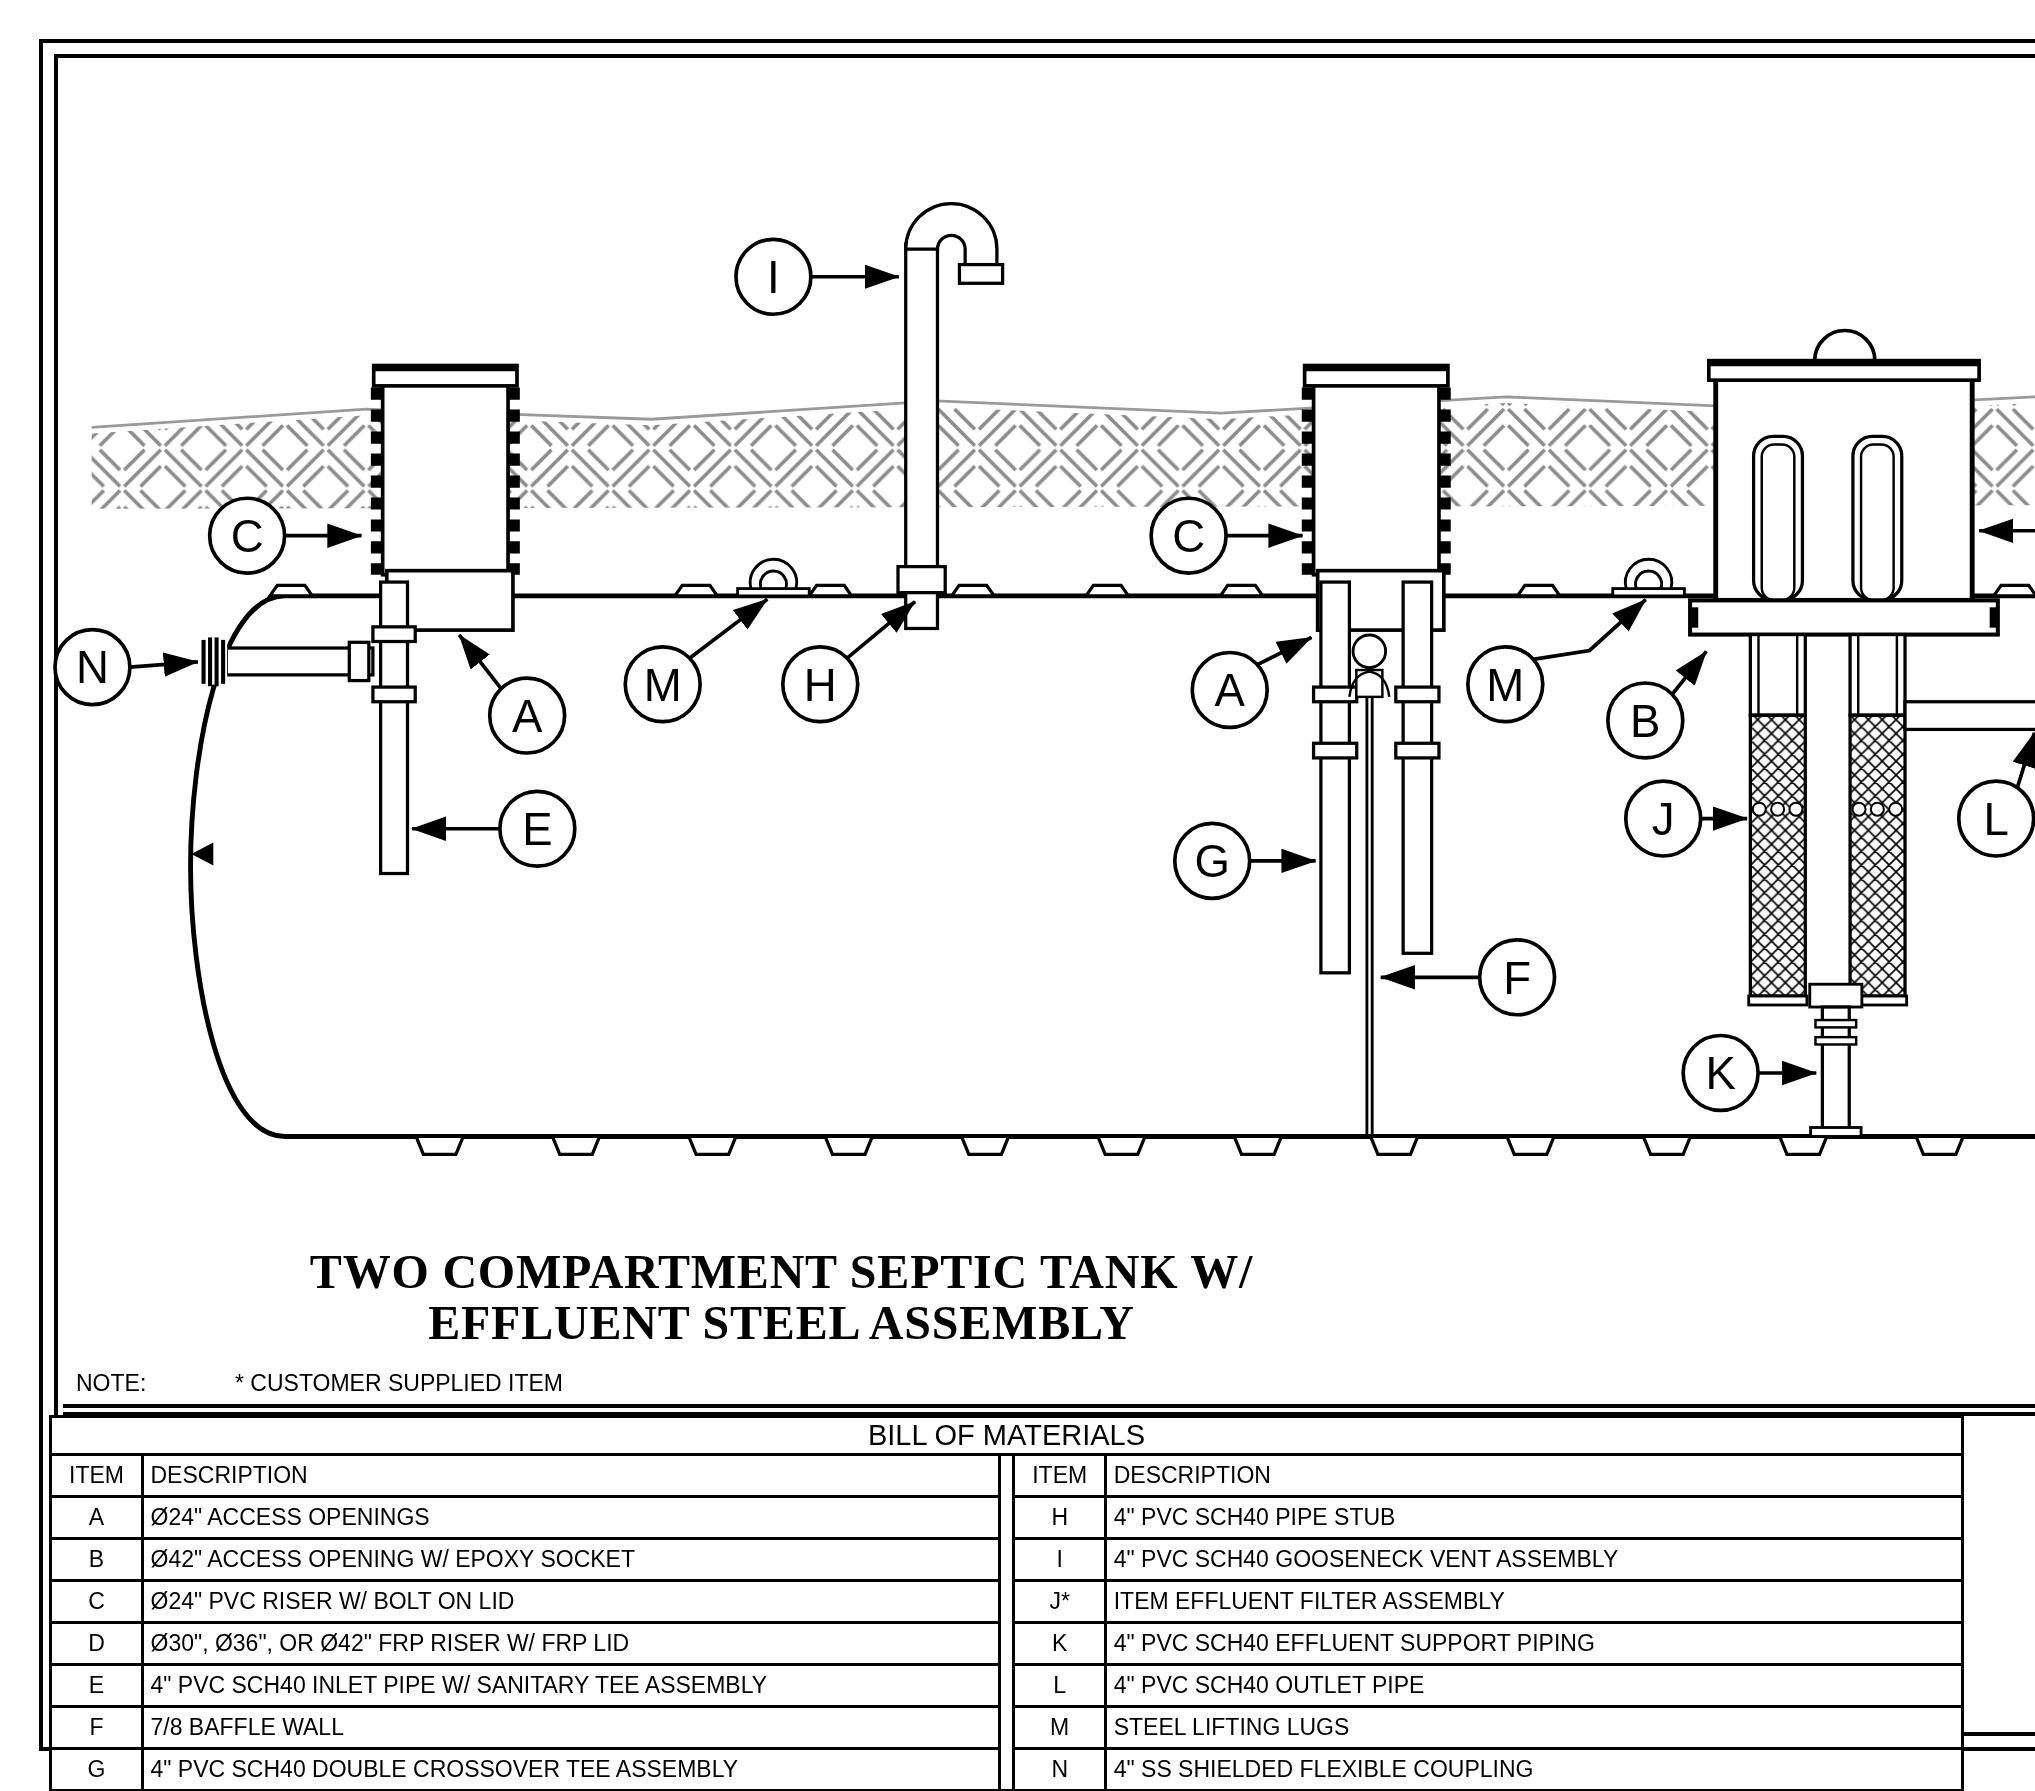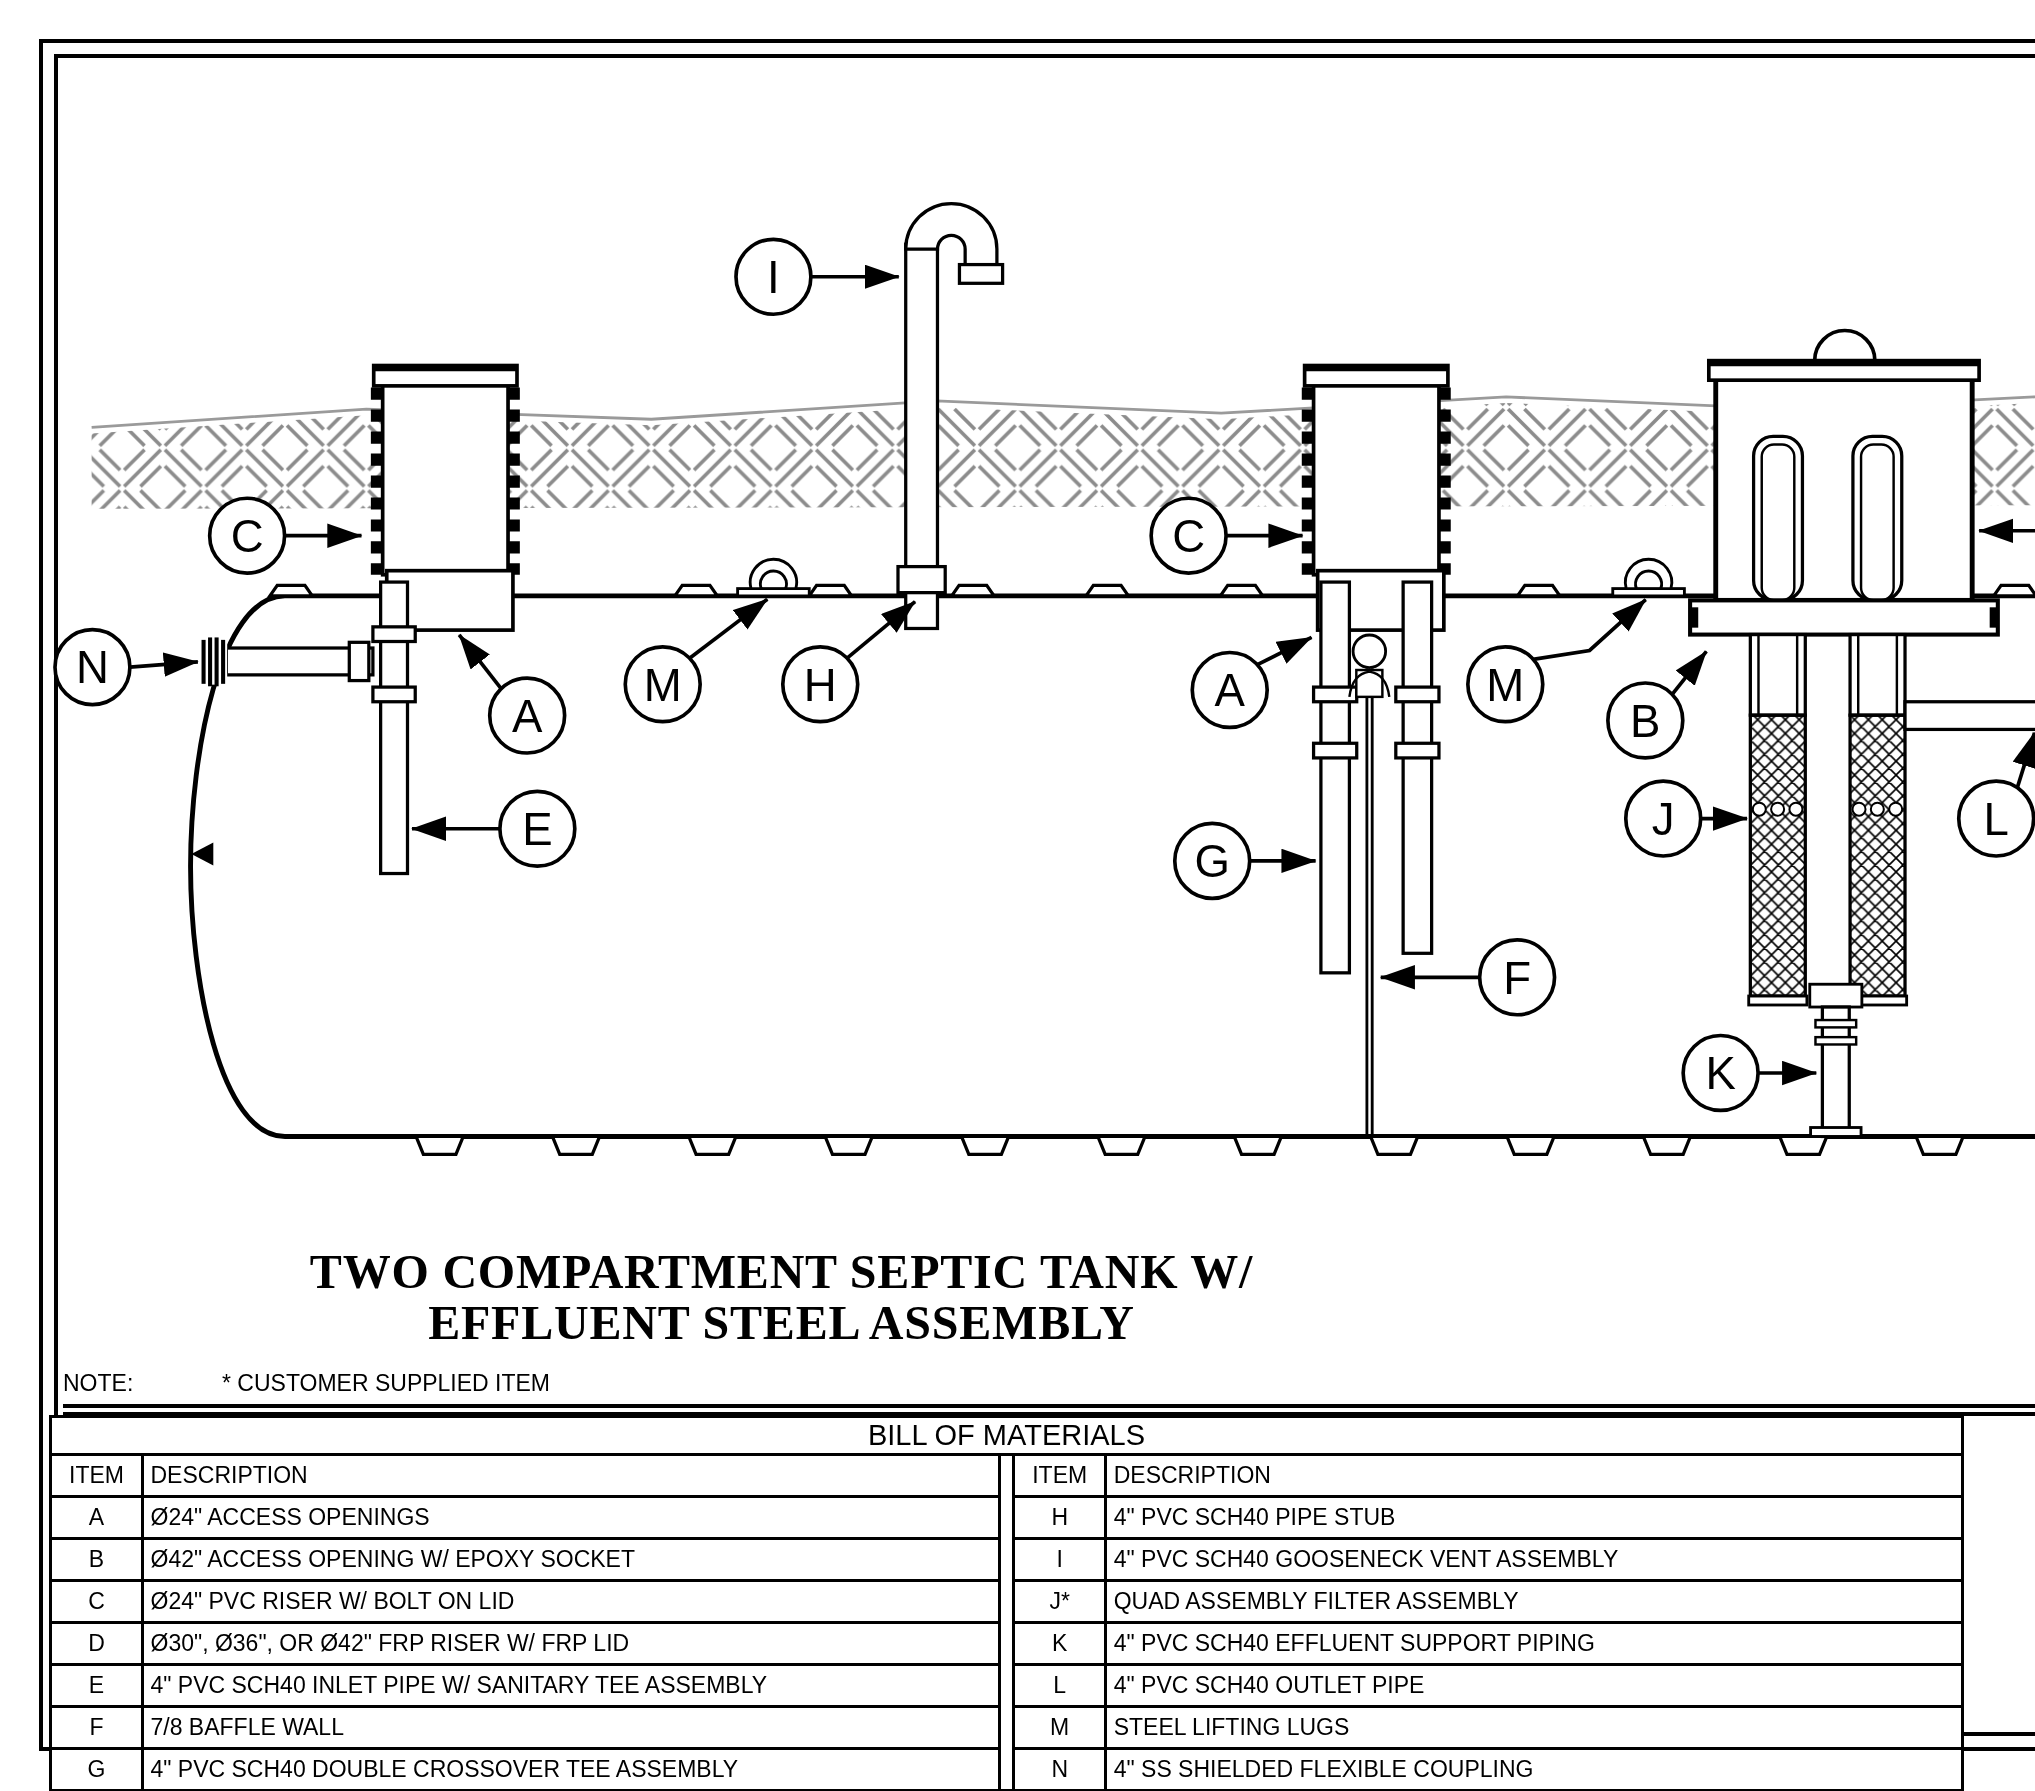--- a/index.html
+++ b/index.html
@@ -10,21 +10,21 @@
   #border-outer{left:39px;top:39px;width:2681px;height:1704px;border:4.9px solid #000;}
   #border-inner{left:54px;top:54px;width:2651px;height:1674px;border:4.1px solid #000;}
   
   #sep-a{left:63px;top:1404px;width:2028px;height:3.7px;background:#000;}
   #sep-b{left:63px;top:1412px;width:2028px;height:3.7px;background:#000;}
   
   #title-wrap{left:122px;top:1246px;width:1319px;text-align:center;
     font-family:Liberation Serif, serif;font-weight:bold;font-size:48px;line-height:1.07;
     letter-spacing:0.8px;}
   
-  #note-wrap{left:63px;top:1370px;font-size:23px;}
+  #note-wrap{left:76px;top:1370px;font-size:23px;}
   #note-wrap .note-label{display:inline-block;width:159px;}
   
   #bom{left:49px;top:1415px;width:1915px;border:3.7px solid #000;background:#fff;box-sizing:border-box;}
   #bom-header{height:35px;border-bottom:3.7px solid #000;text-align:center;font-size:29px;line-height:35px;}
   #bom-body{display:flex;}
   .bom-col{flex:1;}
   .bom-col.left{border-right:3.7px solid #000;}
   .bom-col.right{border-left:3.7px solid #000;}
   #bom-gap{width:11.4px;}
   .bom-row{display:flex;height:39px;border-top:3.3px solid #000;}
@@ -476,21 +476,21 @@
         <div class="bom-row">
             <div class="bom-item">H</div>
             <div class="bom-desc">4" PVC SCH40 PIPE STUB</div>
           </div>
         <div class="bom-row">
             <div class="bom-item">I</div>
             <div class="bom-desc">4" PVC SCH40 GOOSENECK VENT ASSEMBLY</div>
           </div>
         <div class="bom-row">
             <div class="bom-item">J*</div>
-            <div class="bom-desc">QUAD ASSEMBLY FILTER ASSEMBLY</div>
+            <div class="bom-desc">ITEM EFFLUENT FILTER ASSEMBLY</div>
           </div>
         <div class="bom-row">
             <div class="bom-item">K</div>
             <div class="bom-desc">4" PVC SCH40 EFFLUENT SUPPORT PIPING</div>
           </div>
         <div class="bom-row">
             <div class="bom-item">L</div>
             <div class="bom-desc">4" PVC SCH40 OUTLET PIPE</div>
           </div>
         <div class="bom-row">

